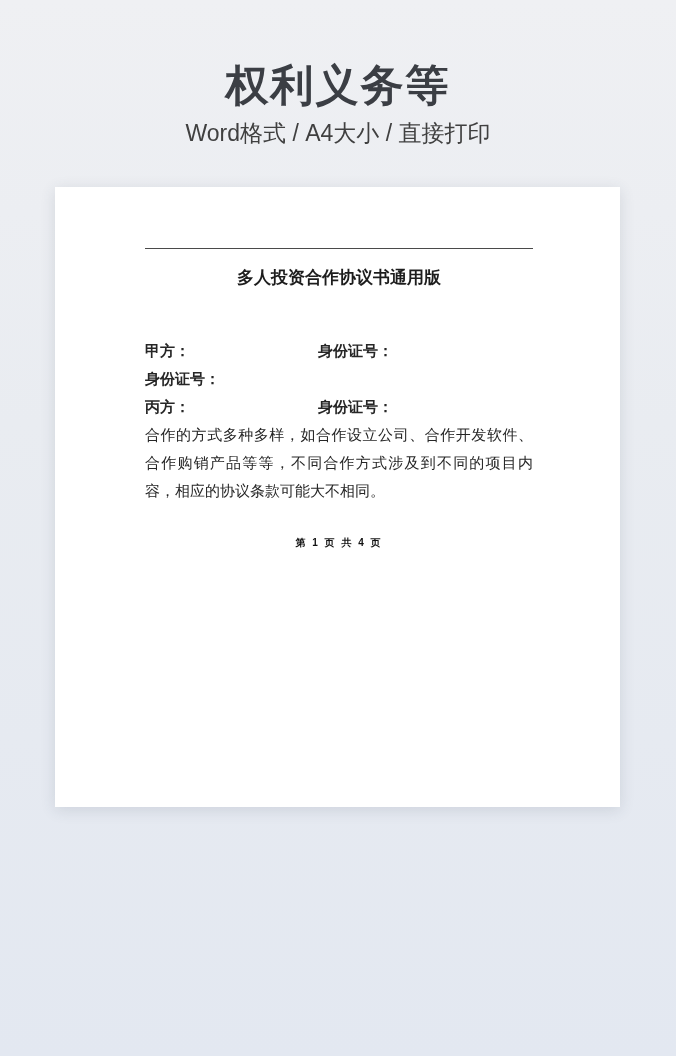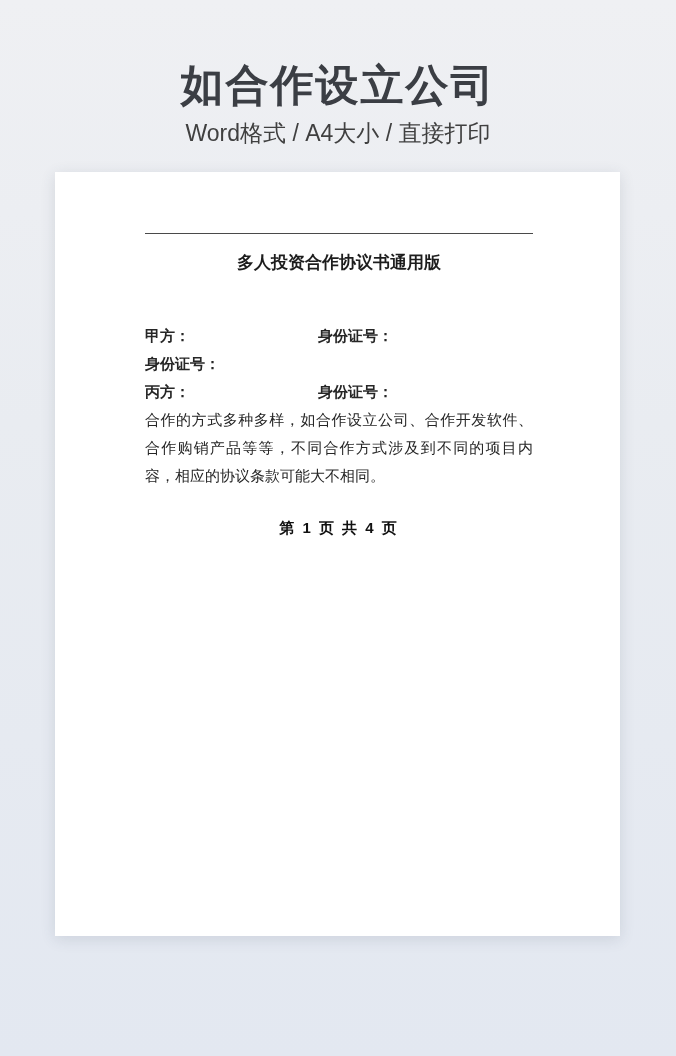--- a/index.html
+++ b/index.html
@@ -26,23 +26,23 @@
     margin-top: 11px;
     font-size: 23px;
     line-height: 28px;
     color: #404040;
   }
 
   
   .sheet {
     position: absolute;
     left: 55px;
-    top: 172px;
+    top: 187px;
     width: 565px;
-    height: 764px;
+    height: 620px;
     background: #ffffff;
     box-shadow: 0 3px 14px rgba(60, 70, 90, 0.14);
     box-sizing: border-box;
     padding: 0 87px 0 90px;
   }
 
   .title-rule {
     border: none;
     border-top: 1.5px solid #4a4a4a;
     margin: 61px 0 0 0;
@@ -67,32 +67,32 @@
   .party-row { display: flex; font-weight: bold; }
   .party-label { width: 173px; flex: 0 0 173px; }
   .party-id-label { flex: 1; }
 
   .doc-body p { margin: 0; text-align: justify; text-justify: inter-character; }
   .doc-body p.single-line { text-align: left; }
 
   .page-footer {
     margin-top: 31px;
     text-align: center;
-    font-size: 15px;
+    font-size: 10px;
     line-height: 14px;
     font-weight: bold;
     color: #111111;
     letter-spacing: 2px;
   }
 </style>
 </head>
 <body>
 
 <div class="header">
-  <h1 class="header-title">如合作设立公司</h1>
+  <h1 class="header-title">权利义务等</h1>
   <div class="header-subtitle">Word格式 / A4大小 / 直接打印</div>
 </div>
 
 <div class="sheet">
   <hr class="title-rule">
   <h2 class="doc-title">多人投资合作协议书通用版</h2>
 
   <div class="doc-body">
     <div class="party-row">
       <span class="party-label">甲方：</span>

